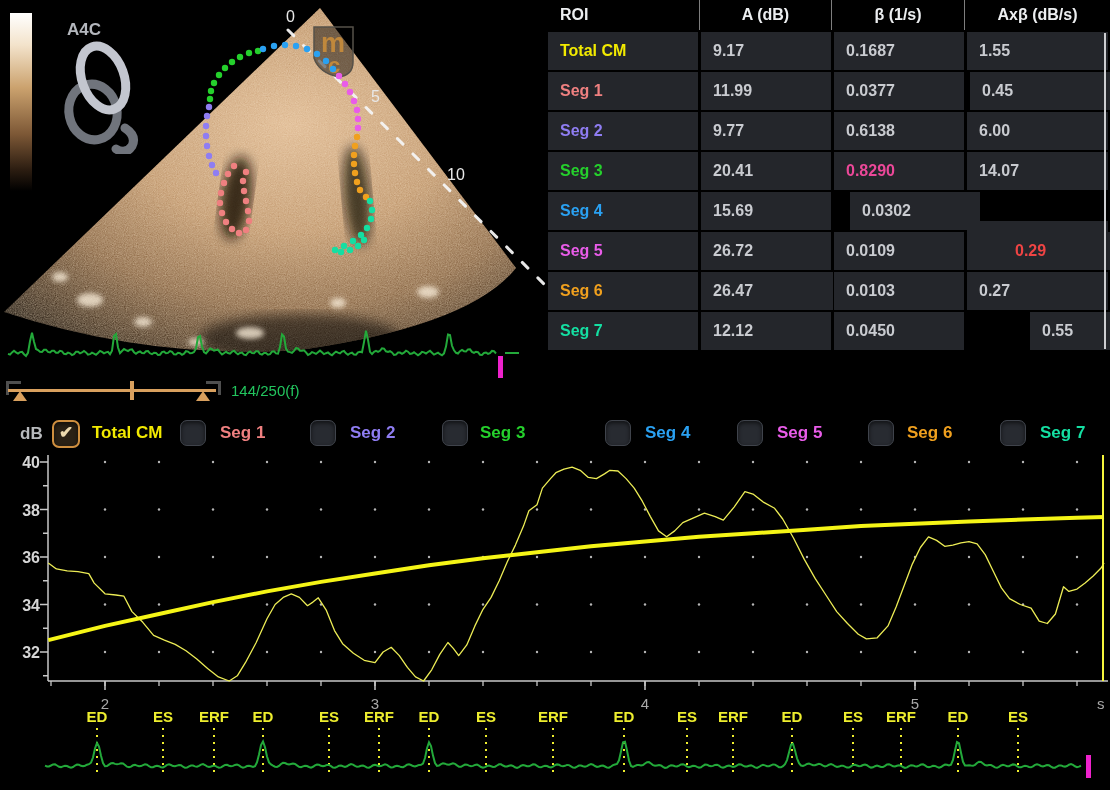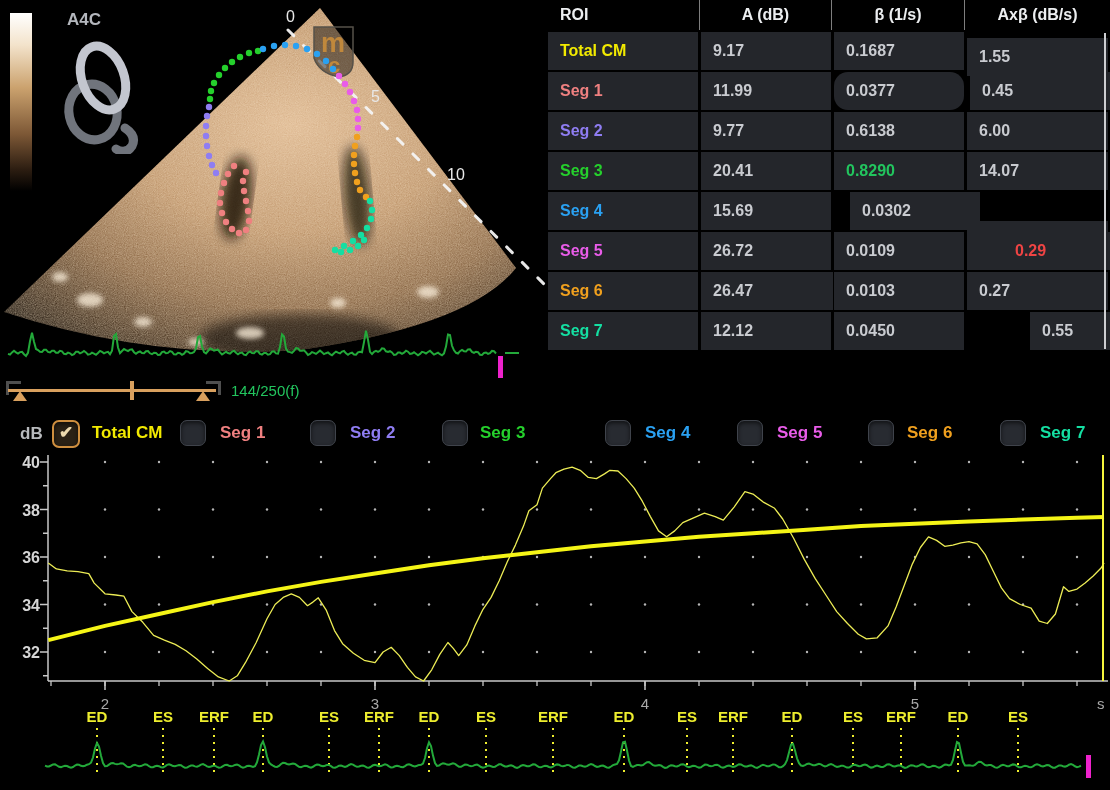--- a/index.html
+++ b/index.html
@@ -1,21 +1,21 @@
 <!DOCTYPE html>
 <html><head>
 <meta charset="utf-8">
 <style>
   html,body{margin:0;padding:0;background:#000;}
   #app{position:relative;width:1110px;height:790px;background:#000;overflow:hidden;
        font-family:"Liberation Sans",sans-serif;}
   .abs{position:absolute;}
   .colorbar{left:10px;top:13px;width:22px;height:178px;
     background:linear-gradient(#ffffff,#f3e3cb 18%,#cba26e 42%,#7d5836 68%,#2c1d11 88%,#000 100%);}
-  .viewlabel{left:67px;top:10px;color:#b4b7bd;font-size:17px;font-weight:bold;}
+  .viewlabel{left:67px;top:20px;color:#b4b7bd;font-size:17px;font-weight:bold;}
   .dbunit{left:20px;top:424px;color:#b8babd;font-size:17px;font-weight:bold;}
   .framecounter{left:231px;top:382px;color:#22c55e;font-size:15px;}
   .legend-item-label{font-size:17px;font-weight:bold;white-space:nowrap;}
   .cb{position:absolute;top:420px;width:24px;height:24px;border-radius:7px;background:#282b31;
       border:1px solid #3f434b;box-shadow:inset 0 2px 4px rgba(0,0,0,.6);}
   .cb.checked{border:2px solid #cf8f3f;background:#2a2115;color:#ecd9ae;font-size:17px;
       font-weight:bold;text-align:center;line-height:22px;}
   .th{position:absolute;top:0;height:30px;line-height:30px;color:#eceef0;
       font-size:16px;font-weight:bold;background:#000;}
   .tcell{position:absolute;height:38px;line-height:38px;background:#24262b;
@@ -186,38 +186,38 @@
 
   <div id="roi-table" class="abs" style="left:548px;top:0;width:562px;height:395px">
       <div class="th" style="left: 0px; width: 152px; text-align: left; padding-left: 12px; border-right: 1px solid rgb(126, 126, 126); box-sizing: border-box;">ROI</div>
       <div class="th" style="left: 152px; width: 132px; text-align: center; border-right: 1px solid rgb(126, 126, 126); box-sizing: border-box;">A (dB)</div>
       <div class="th" style="left: 284px; width: 133px; text-align: center; border-right: 1px solid rgb(126, 126, 126); box-sizing: border-box;">β (1/s)</div>
       <div class="th" style="left: 417px; width: 145px; text-align: center; box-sizing: border-box;">Axβ (dB/s)</div>
       <div style="position: absolute; left: 0px; top: 32px; width: 560px; height: 38px;">
         <div class="tcell" style="left: 0px; width: 150px; color: rgb(242, 234, 0);">Total CM</div>
         <div class="tcell" style="left: 153px; width: 130px; color: rgb(201, 203, 208);">9.17</div>
         <div class="tcell" style="left: 286px; width: 130px; color: rgb(201, 203, 208);">0.1687</div>
-        <div class="tcell" style="left: 419px; width: 141px; color: rgb(201, 203, 208); margin-top: 6px;">1.55</div>
+        <div class="tcell" style="left: 419px; width: 141px; color: rgb(201, 203, 208);">1.55</div>
       </div>
       <div style="position: absolute; left: 0px; top: 72px; width: 560px; height: 38px;">
         <div class="tcell" style="left: 0px; width: 150px; color: rgb(239, 128, 128);">Seg 1</div>
         <div class="tcell" style="left: 153px; width: 130px; color: rgb(201, 203, 208);">11.99</div>
-        <div class="tcell" style="left: 286px; width: 130px; color: rgb(201, 203, 208); border-radius: 14px;">0.0377</div>
+        <div class="tcell" style="left: 286px; width: 130px; color: rgb(201, 203, 208);">0.0377</div>
         <div class="tcell" style="left: 422px; width: 154px; color: rgb(201, 203, 208);">0.45</div>
       </div>
       <div style="position: absolute; left: 0px; top: 112px; width: 560px; height: 38px;">
         <div class="tcell" style="left: 0px; width: 150px; color: rgb(143, 125, 242);">Seg 2</div>
         <div class="tcell" style="left: 153px; width: 130px; color: rgb(201, 203, 208);">9.77</div>
         <div class="tcell" style="left: 286px; width: 130px; color: rgb(201, 203, 208);">0.6138</div>
         <div class="tcell" style="left: 419px; width: 141px; color: rgb(201, 203, 208);">6.00</div>
       </div>
       <div style="position: absolute; left: 0px; top: 152px; width: 560px; height: 38px;">
         <div class="tcell" style="left: 0px; width: 150px; color: rgb(37, 208, 44);">Seg 3</div>
         <div class="tcell" style="left: 153px; width: 130px; color: rgb(201, 203, 208);">20.41</div>
-        <div class="tcell" style="left: 286px; width: 130px; color: #22c55e;">0.8290</div>
+        <div class="tcell" style="left: 286px; width: 130px; color: #ec4899;">0.8290</div>
         <div class="tcell" style="left: 419px; width: 141px; color: rgb(201, 203, 208);">14.07</div>
       </div>
       <div style="position: absolute; left: 0px; top: 192px; width: 560px; height: 38px;">
         <div class="tcell" style="left: 0px; width: 150px; color: rgb(42, 161, 242);">Seg 4</div>
         <div class="tcell" style="left: 153px; width: 130px; color: rgb(201, 203, 208);">15.69</div>
         <div class="tcell" style="left: 302px; width: 130px; color: rgb(201, 203, 208);">0.0302</div>
         <div class="tcell" style="left: 419px; width: 141px; color: rgb(201, 203, 208); margin-top: 29px;">0.47</div>
       </div>
       <div style="position: absolute; left: 0px; top: 232px; width: 560px; height: 38px;">
         <div class="tcell" style="left: 0px; width: 150px; color: rgb(233, 92, 233);">Seg 5</div>

